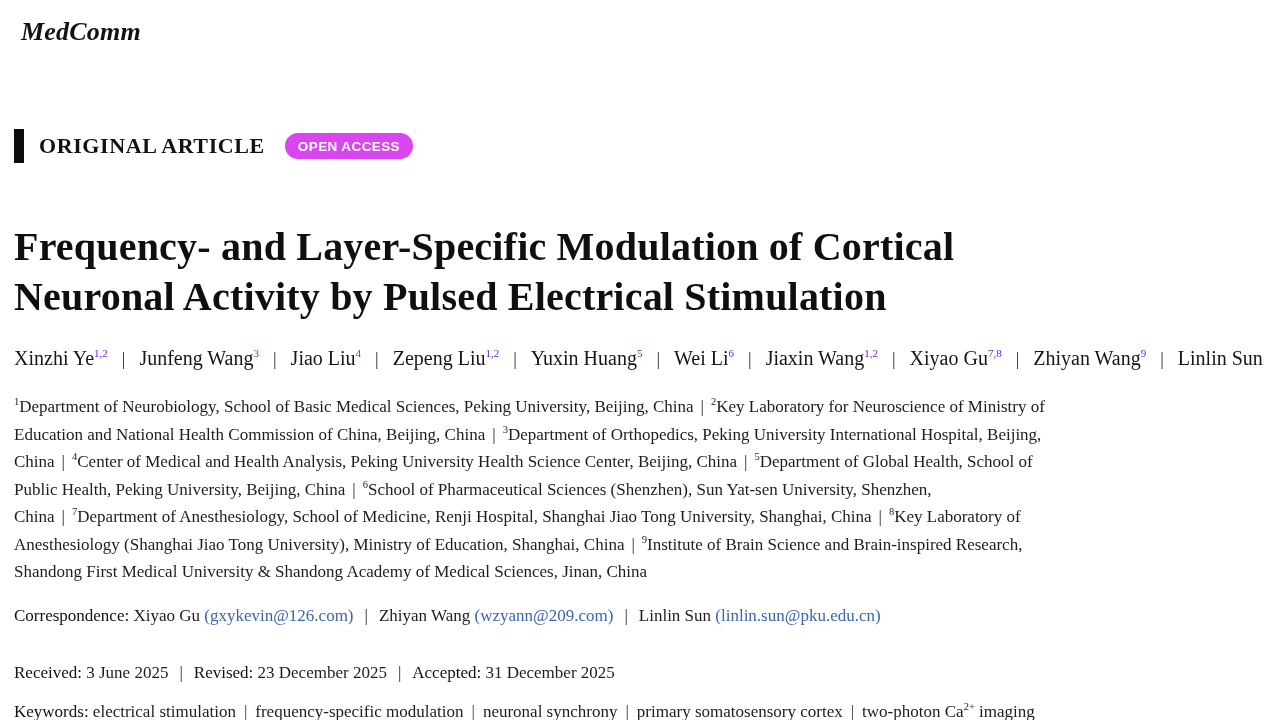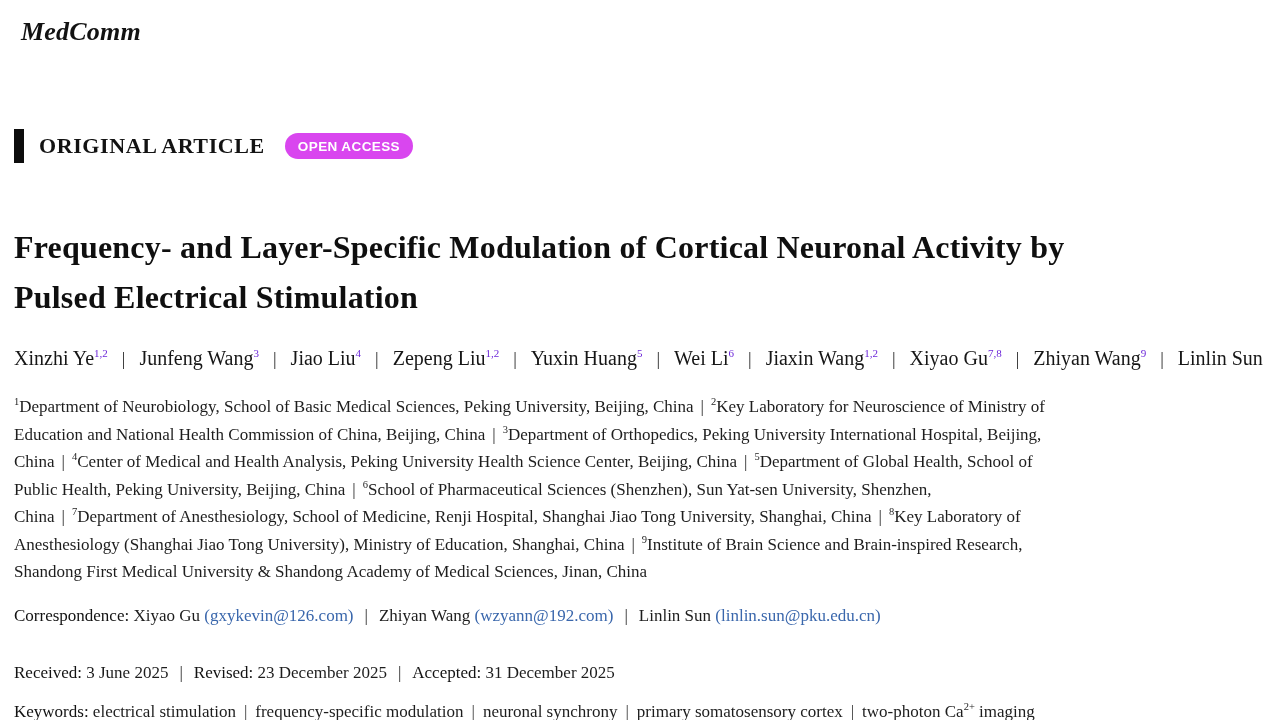--- a/index.html
+++ b/index.html
@@ -32,21 +32,21 @@
     background: #d946ef; color: #ffffff;
     font-family: "Liberation Sans", sans-serif;
     font-size: 13.5px; font-weight: bold; letter-spacing: 0.4px;
     padding: 6px 13px 5px; border-radius: 999px;
     cursor: pointer;
   }
 
   
   .title {
     margin-top: 59px; max-width: 1135px;
-    font-size: 32px; line-height: 50px; font-weight: bold;
+    font-size: 40px; line-height: 50px; font-weight: bold;
     color: #0f0f0f; letter-spacing: 0.2px;
   }
 
   
   .authors { margin-top: 20px; font-size: 20px; line-height: 33px; color: #161616; }
   .authors .author { white-space: nowrap; }
   .authors sup { font-size: 11px; color: #6d28d9; vertical-align: super; line-height: 0; }
   .authors .sep { color: #2a2a2a; margin: 0 14px; font-size: 18px; }
 
   
@@ -78,19 +78,19 @@
     <h2 class="article-type">ORIGINAL ARTICLE</h2>
     <span class="oa-badge">OPEN ACCESS</span>
   </div>
 
   <h1 class="title">Frequency- and Layer-Specific Modulation of Cortical Neuronal Activity by Pulsed Electrical Stimulation</h1>
 
   <div class="authors" id="authors"><span class="author">Xinzhi Ye<sup>1,2</sup></span><span class="sep">|</span><span class="author">Junfeng Wang<sup>3</sup></span><span class="sep">|</span><span class="author">Jiao Liu<sup>4</sup></span><span class="sep">|</span><span class="author">Zepeng Liu<sup>1,2</sup></span><span class="sep">|</span><span class="author">Yuxin Huang<sup>5</sup></span><span class="sep">|</span><span class="author">Wei Li<sup>6</sup></span><span class="sep">|</span><span class="author">Jiaxin Wang<sup>1,2</sup></span><span class="sep">|</span><span class="author">Xiyao Gu<sup>7,8</sup></span><span class="sep">|</span><span class="author">Zhiyan Wang<sup>9</sup></span><span class="sep">|</span><span class="author">Linlin Sun</span></div>
 
   <p class="affiliations" id="affiliations"><sup>1</sup>Department of Neurobiology, School of Basic Medical Sciences, Peking University, Beijing, China<span class="sep">|</span><sup>2</sup>Key Laboratory for Neuroscience of Ministry of Education and National Health Commission of China, Beijing, China<span class="sep">|</span><sup>3</sup>Department of Orthopedics, Peking University International Hospital, Beijing, China<span class="sep">|</span><sup>4</sup>Center of Medical and Health Analysis, Peking University Health Science Center, Beijing, China<span class="sep">|</span><sup>5</sup>Department of Global Health, School of Public Health, Peking University, Beijing, China<span class="sep">|</span><sup>6</sup>School of Pharmaceutical Sciences (Shenzhen), Sun Yat-sen University, Shenzhen, China<span class="sep">|</span><sup>7</sup>Department of Anesthesiology, School of Medicine, Renji Hospital, Shanghai Jiao Tong University, Shanghai, China<span class="sep">|</span><sup>8</sup>Key Laboratory of Anesthesiology (Shanghai Jiao Tong University), Ministry of Education, Shanghai, China<span class="sep">|</span><sup>9</sup>Institute of Brain Science and Brain-inspired Research, Shandong First Medical University &amp; Shandong Academy of Medical Sciences, Jinan, China</p>
 
-  <p class="meta-line correspondence"><strong>Correspondence:</strong> <span id="correspondence-contacts"><span>Xiyao Gu </span><a class="email-link">(gxykevin@126.com)</a><span class="sep">|</span><span>Zhiyan Wang </span><a class="email-link">(wzyann@192.com)</a><span class="sep">|</span><span>Linlin Sun </span><a class="email-link">(linlin.sun@pku.edu.cn)</a></span></p>
+  <p class="meta-line correspondence"><strong>Correspondence:</strong> <span id="correspondence-contacts"><span>Xiyao Gu </span><a class="email-link">(gxykevin@126.com)</a><span class="sep">|</span><span>Zhiyan Wang </span><a class="email-link">(wzyann@209.com)</a><span class="sep">|</span><span>Linlin Sun </span><a class="email-link">(linlin.sun@pku.edu.cn)</a></span></p>
 
   <p class="meta-line history" id="history"><strong>Received:</strong><span> 3 June 2025</span><span class="sep">|</span><strong>Revised:</strong><span> 23 December 2025</span><span class="sep">|</span><strong>Accepted:</strong><span> 31 December 2025</span></p>
 
   <p class="meta-line keywords"><strong>Keywords:</strong> <span id="keywords-items"><span>electrical stimulation</span><span class="sep">|</span><span>frequency-specific modulation</span><span class="sep">|</span><span>neuronal synchrony</span><span class="sep">|</span><span>primary somatosensory cortex</span><span class="sep">|</span><span>two-photon Ca<sup>2+</sup> imaging</span></span></p>
 
 </div>
 
 </body></html>

